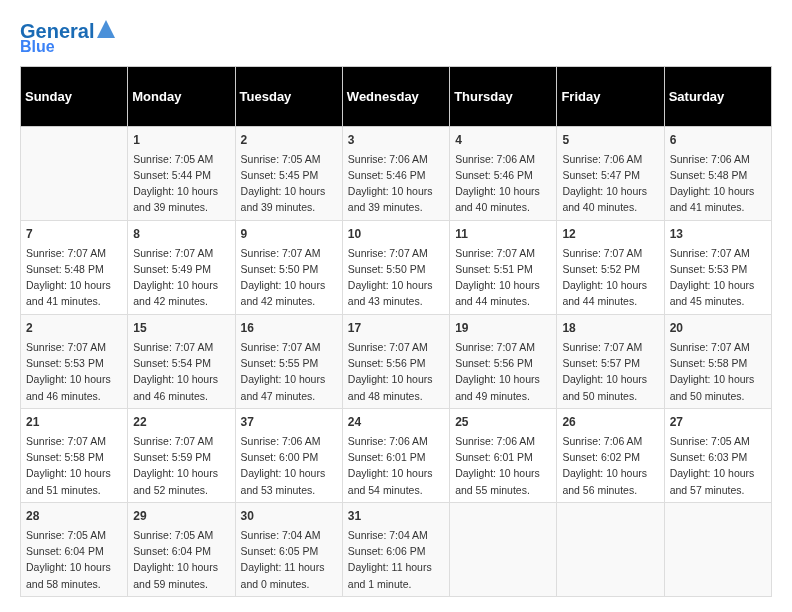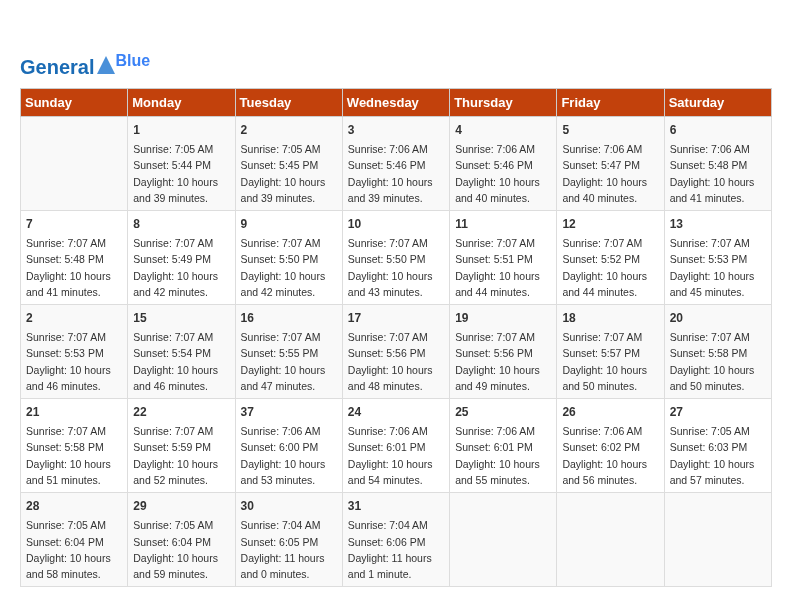--- a/index.html
+++ b/index.html
@@ -40,23 +40,23 @@
     .subtitle {
       font-size: 16px;
       color: #555;
     }
     table {
       width: 100%;
       border-collapse: collapse;
       font-size: 11px;
     }
     thead tr th {
-      background-color: #c2410c;
+      background-color: #000000;
       color: white;
-      padding: 6px 4px;
+      padding: 22px 4px;
       text-align: left;
       font-size: 13px;
       font-weight: bold;
       border: 1px solid #ccc;
     }
     tbody tr td {
       border: 1px solid #ddd;
       padding: 4px 5px;
       vertical-align: top;
       min-height: 80px;
@@ -83,21 +83,21 @@
     }
     .empty-cell {
       background-color: #f9f9f9;
     }
   </style>
 </head>
 <body>
 
 <div class="header">
   <div class="logo">
-    <div style="display:flex; align-items:flex-start;margin-top:36px;">
+    <div style="display:flex; flex-direction:column; align-items:flex-start;">
       <div style="display:flex; align-items:center;">
         <span class="logo-text">
           <span>General</span>
         </span>
         <svg width="18" height="18" viewBox="0 0 18 18" style="margin-left:3px; margin-top:-4px;">
           <polygon points="0,18 9,0 18,18" fill="#4a90d9"></polygon>
         </svg>
       </div>
       <span class="logo-text" style="color:#3b82f6; margin-top:-4px; font-size:16px; font-weight:bold;">Blue</span>
     </div>

